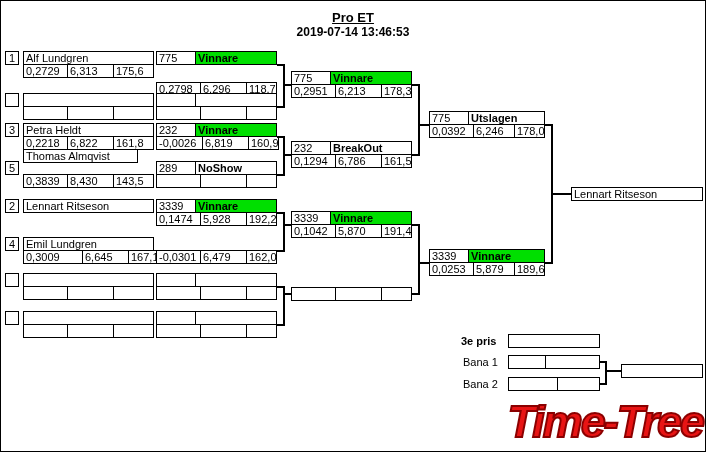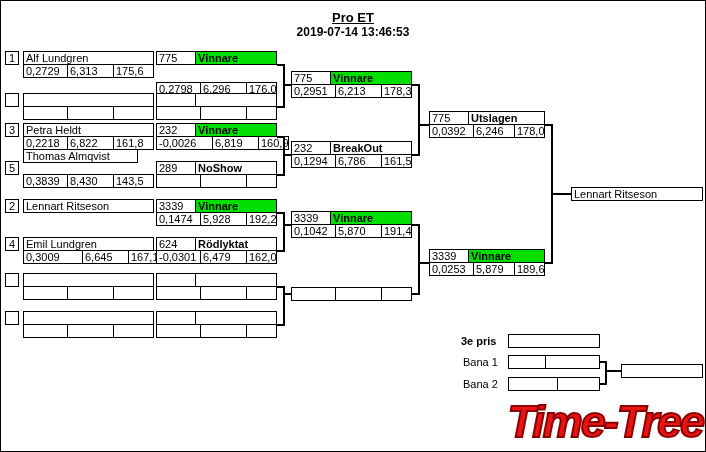--- a/index.html
+++ b/index.html
@@ -36,21 +36,21 @@
     <div class="c" style="width:46px">6,313</div>
     <div class="c" style="width:40px">175,6</div>
   </div>
   <div class="row" style="left:155px;top:50px">
     <div class="c" style="width:40px">775</div>
     <div class="c lbl green" style="width:81px">Vinnare</div>
   </div>
   <div class="row" style="left:155px;top:81px">
     <div class="c" style="width:45px">0,2798</div>
     <div class="c" style="width:46px">6,296</div>
-    <div class="c" style="width:30px">176,0</div>
+    <div class="c" style="width:30px">118,7</div>
   </div>
 
   <div class="bx seed" style="left:4px;top:92px;width:14px"></div>
   <div class="bx" style="left:22px;top:92px;width:131px"></div>
   <div class="row" style="left:22px;top:105px">
     <div class="c" style="width:45px"></div>
     <div class="c" style="width:46px"></div>
     <div class="c" style="width:40px"></div>
   </div>
   <div class="row" style="left:155px;top:92px">
@@ -68,21 +68,21 @@
   <div class="row" style="left:22px;top:135px">
     <div class="c" style="width:45px">0,2218</div>
     <div class="c" style="width:46px">6,822</div>
     <div class="c" style="width:40px">161,8</div>
   </div>
   <div class="row" style="left:155px;top:122px">
     <div class="c" style="width:40px">232</div>
     <div class="c lbl green" style="width:81px">Vinnare</div>
   </div>
   <div class="row" style="left:155px;top:135px">
-    <div class="c" style="width:57px">-0,0026</div>
+    <div class="c" style="width:47px">-0,0026</div>
     <div class="c" style="width:46px">6,819</div>
     <div class="c" style="width:30px">160,9</div>
   </div>
 
   <div class="bx seed" style="left:4px;top:160px;width:14px">5</div>
   <div class="bx" style="left:22px;top:148px;width:115px">Thomas Almqvist</div>
   <div class="row" style="left:22px;top:173px">
     <div class="c" style="width:45px">0,3839</div>
     <div class="c" style="width:46px">8,430</div>
     <div class="c" style="width:40px">143,5</div>
@@ -109,24 +109,20 @@
     <div class="c" style="width:30px">192,2</div>
   </div>
 
   <div class="bx seed" style="left:4px;top:236px;width:14px">4</div>
   <div class="bx" style="left:22px;top:236px;width:131px">Emil Lundgren</div>
   <div class="row" style="left:22px;top:249px">
     <div class="c" style="width:60px">0,3009</div>
     <div class="c" style="width:46px">6,645</div>
     <div class="c" style="width:40px">167,1</div>
   </div>
-  <div class="row" style="left:155px;top:236px">
-    <div class="c" style="width:40px">624</div>
-    <div class="c lbl" style="width:81px">Rödlyktat</div>
-  </div>
   <div class="row" style="left:155px;top:249px">
     <div class="c" style="width:45px">-0,0301</div>
     <div class="c" style="width:46px">6,479</div>
     <div class="c" style="width:30px">162,0</div>
   </div>
 
   <div class="bx seed" style="left:4px;top:272px;width:14px"></div>
   <div class="bx" style="left:22px;top:272px;width:131px"></div>
   <div class="row" style="left:22px;top:285px">
     <div class="c" style="width:45px"></div>

